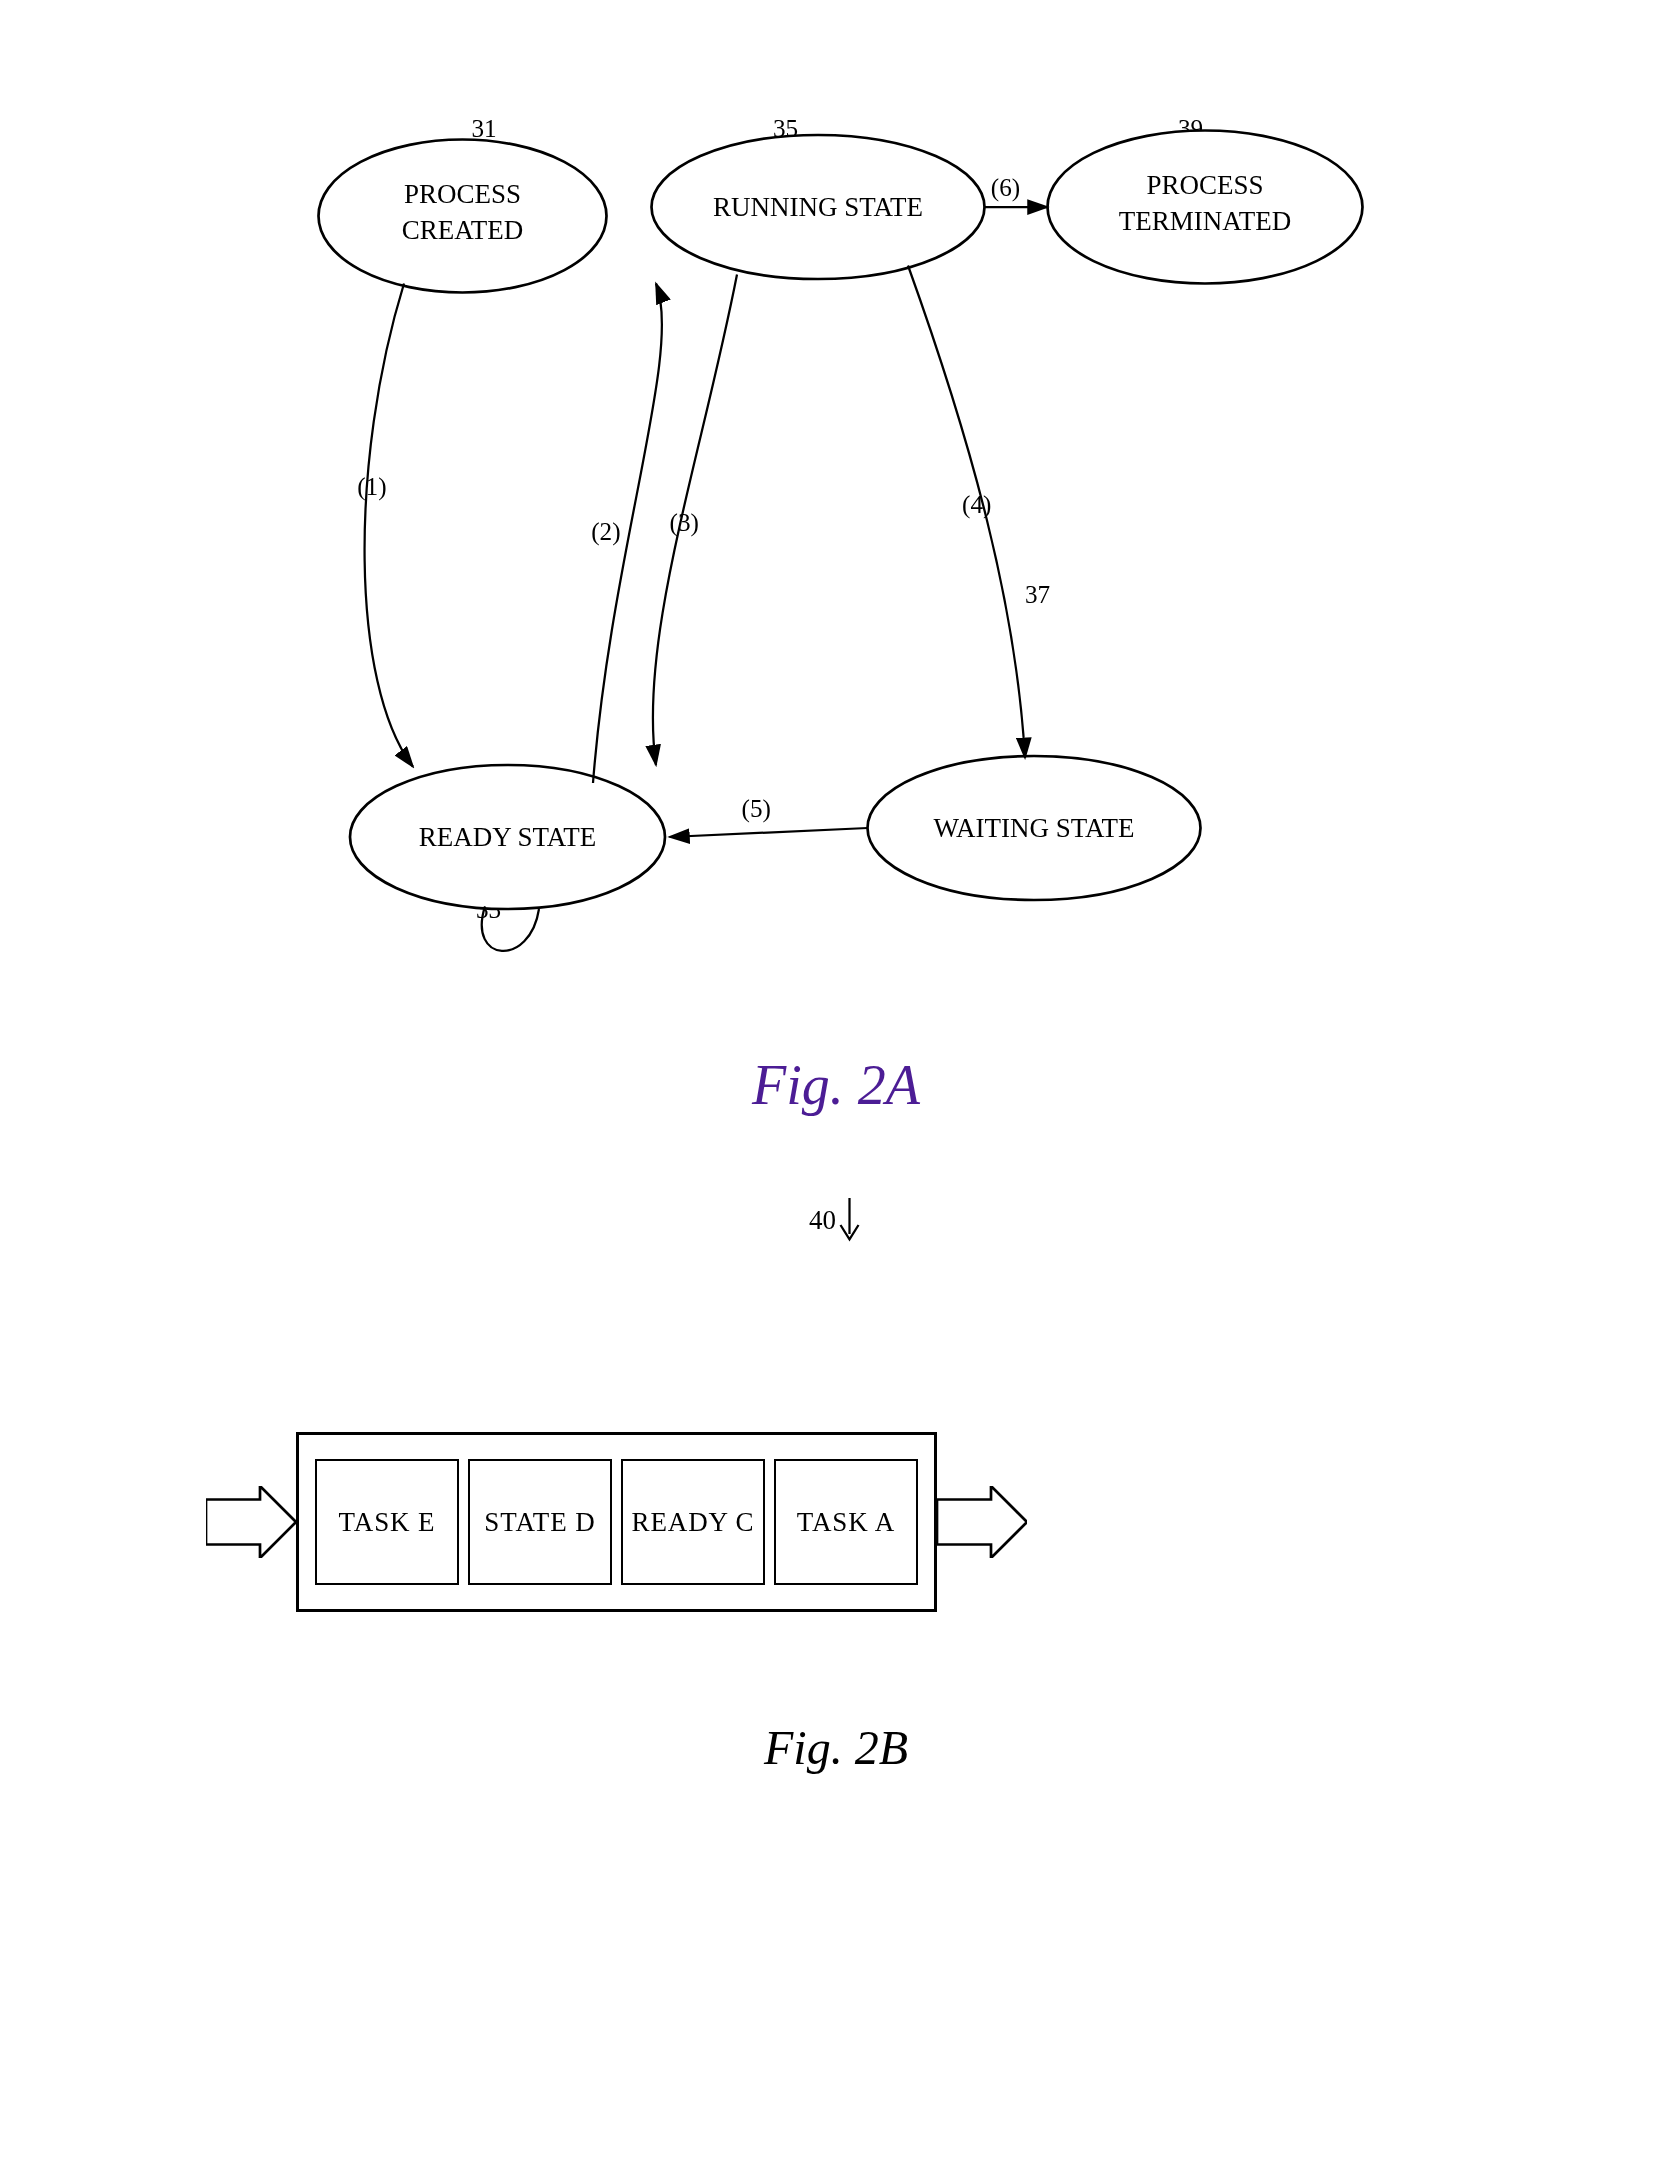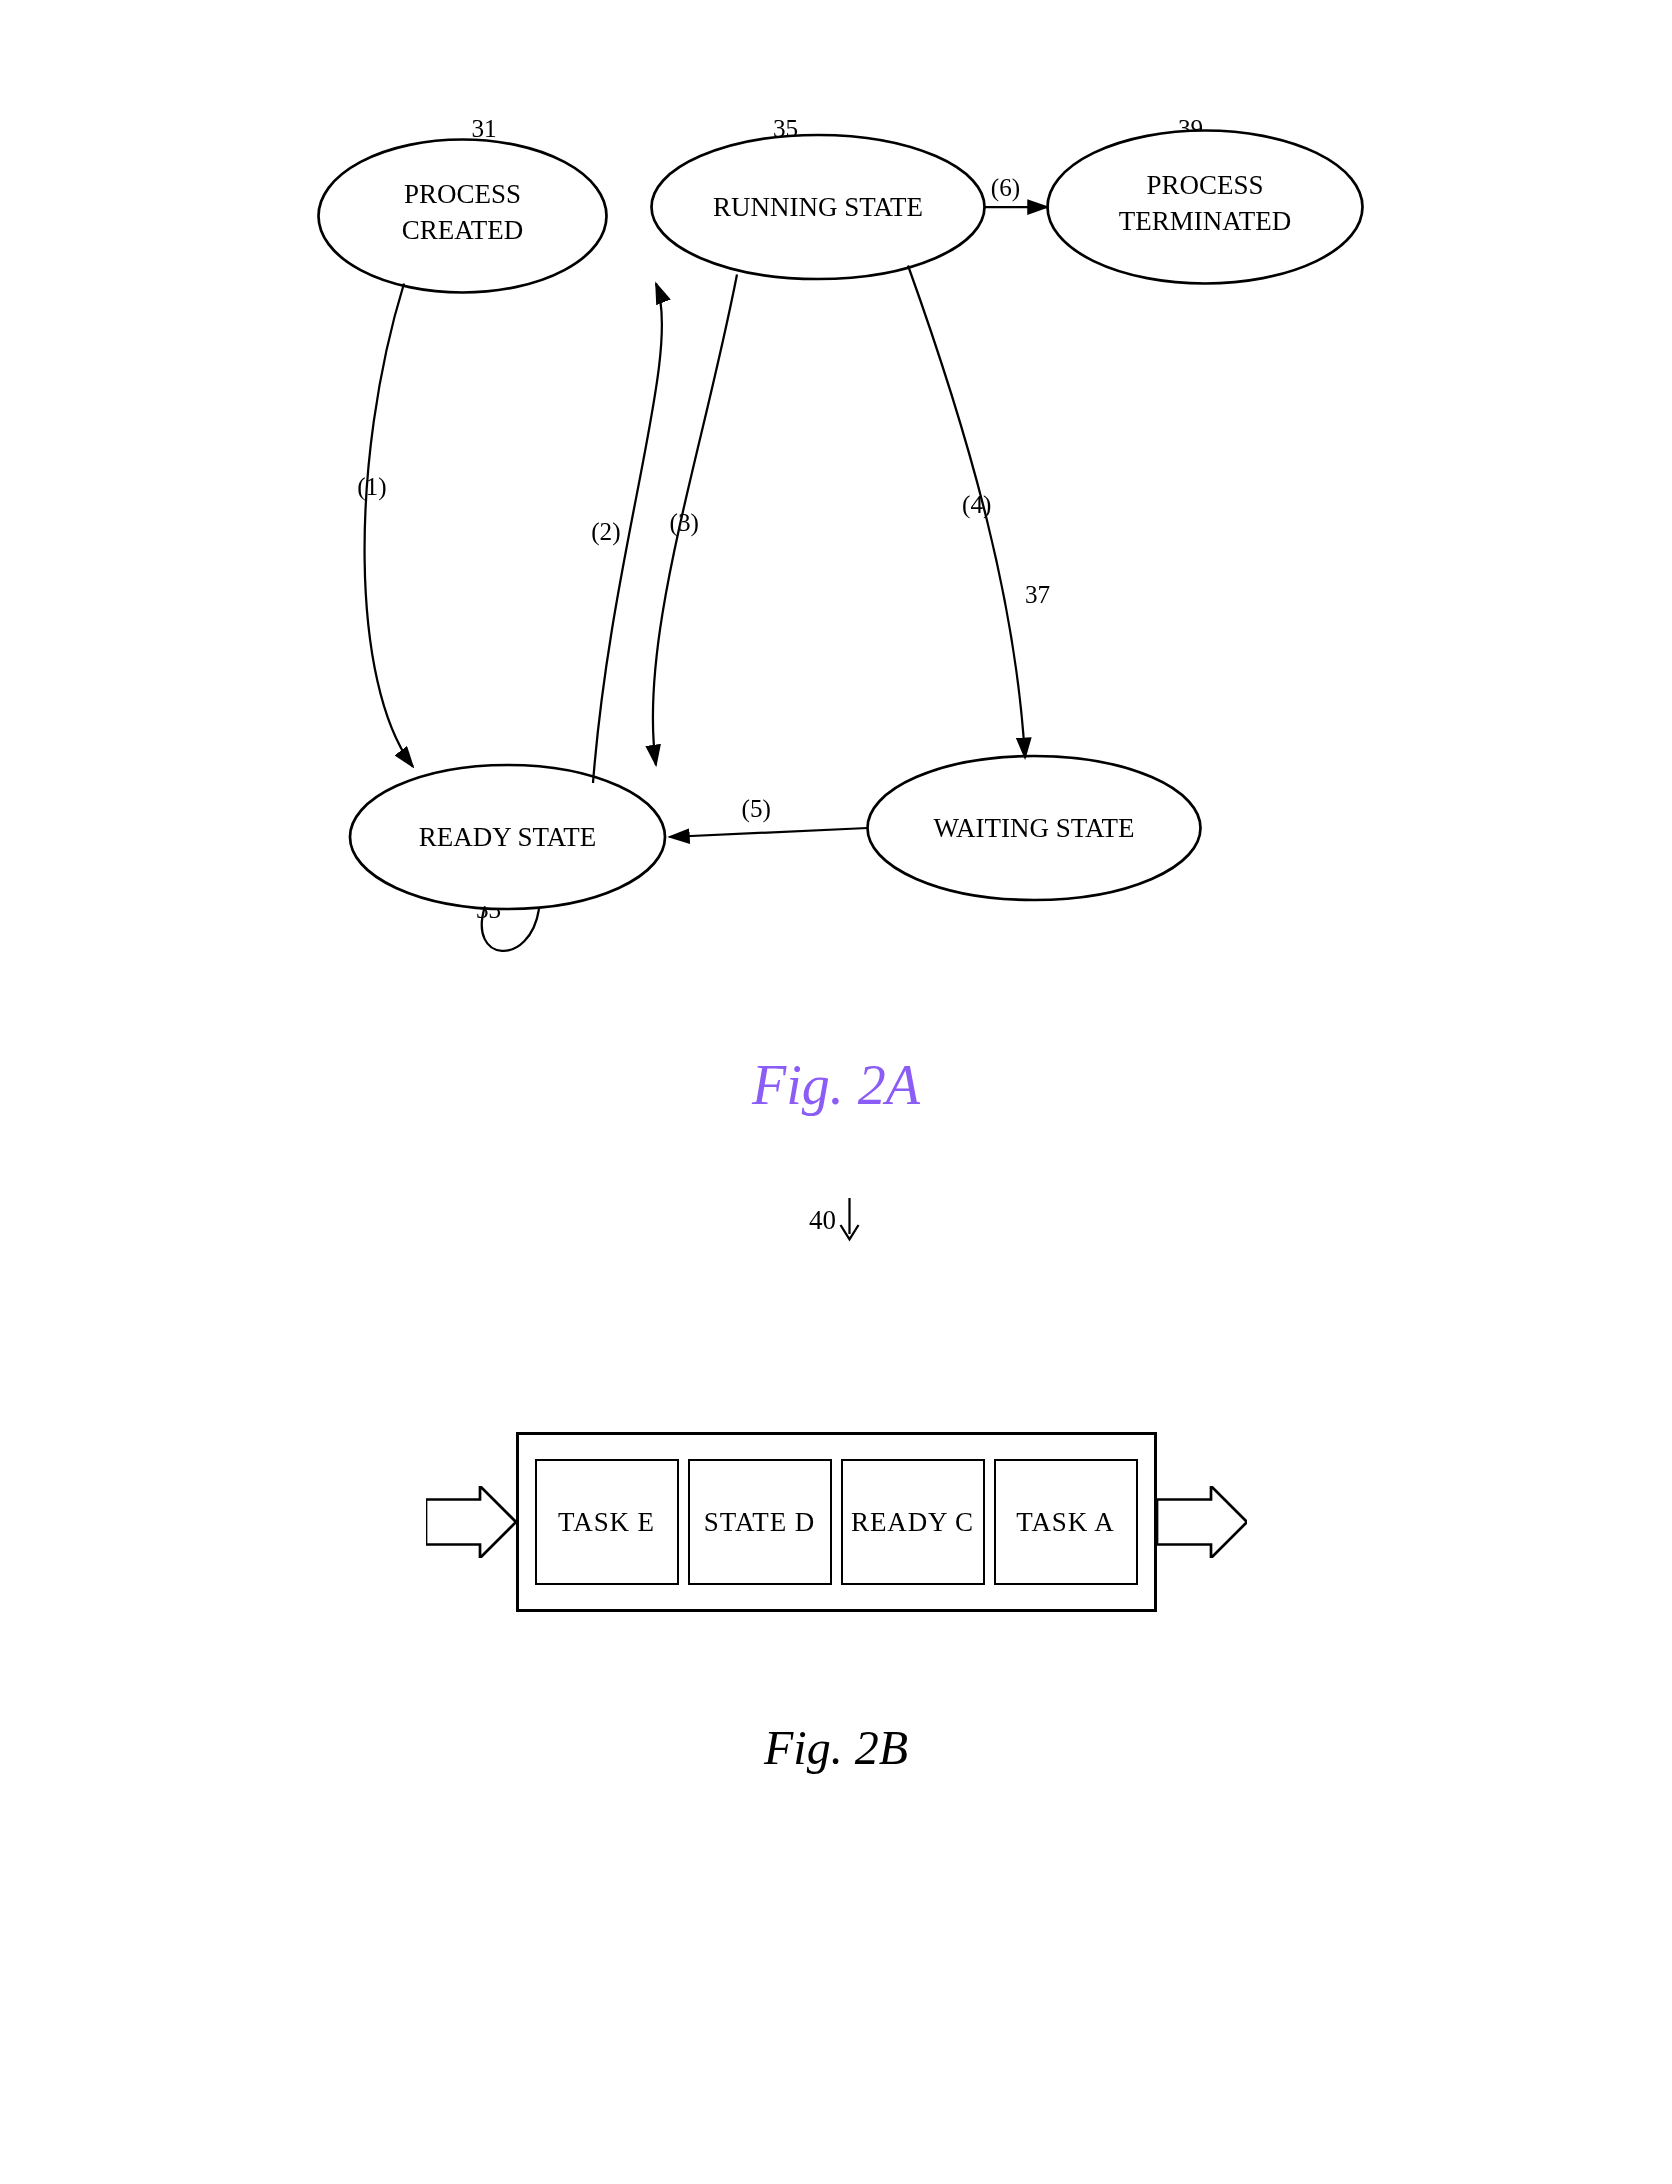--- a/index.html
+++ b/index.html
@@ -30,32 +30,31 @@
     .fig2a-svg {
       width: 100%;
       height: 100%;
     }
 
     .fig-label {
       font-size: 56px;
       font-style: italic;
       text-align: center;
       margin-top: 9px;
-      color: #8b5cf6;
+      color: #4c1d95;
     }
 
     
     .fig2b-container {
       position: relative;
       width: 1260px;
       height: 342px;
       margin-top: 108px;
       display: flex;
       align-items: center;
-      justify-content: center;
     }
 
     .queue-arrow-in,
     .queue-arrow-out {
       width: 90px;
       height: 72px;
       flex-shrink: 0;
     }
 
     .queue-box {

